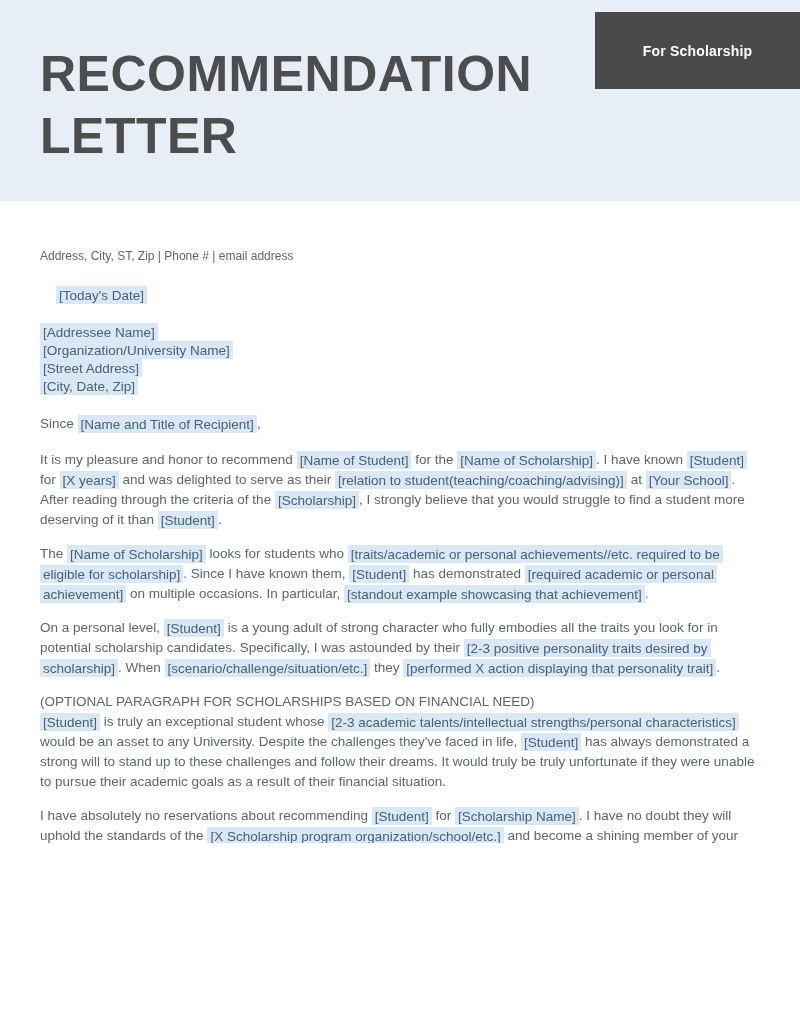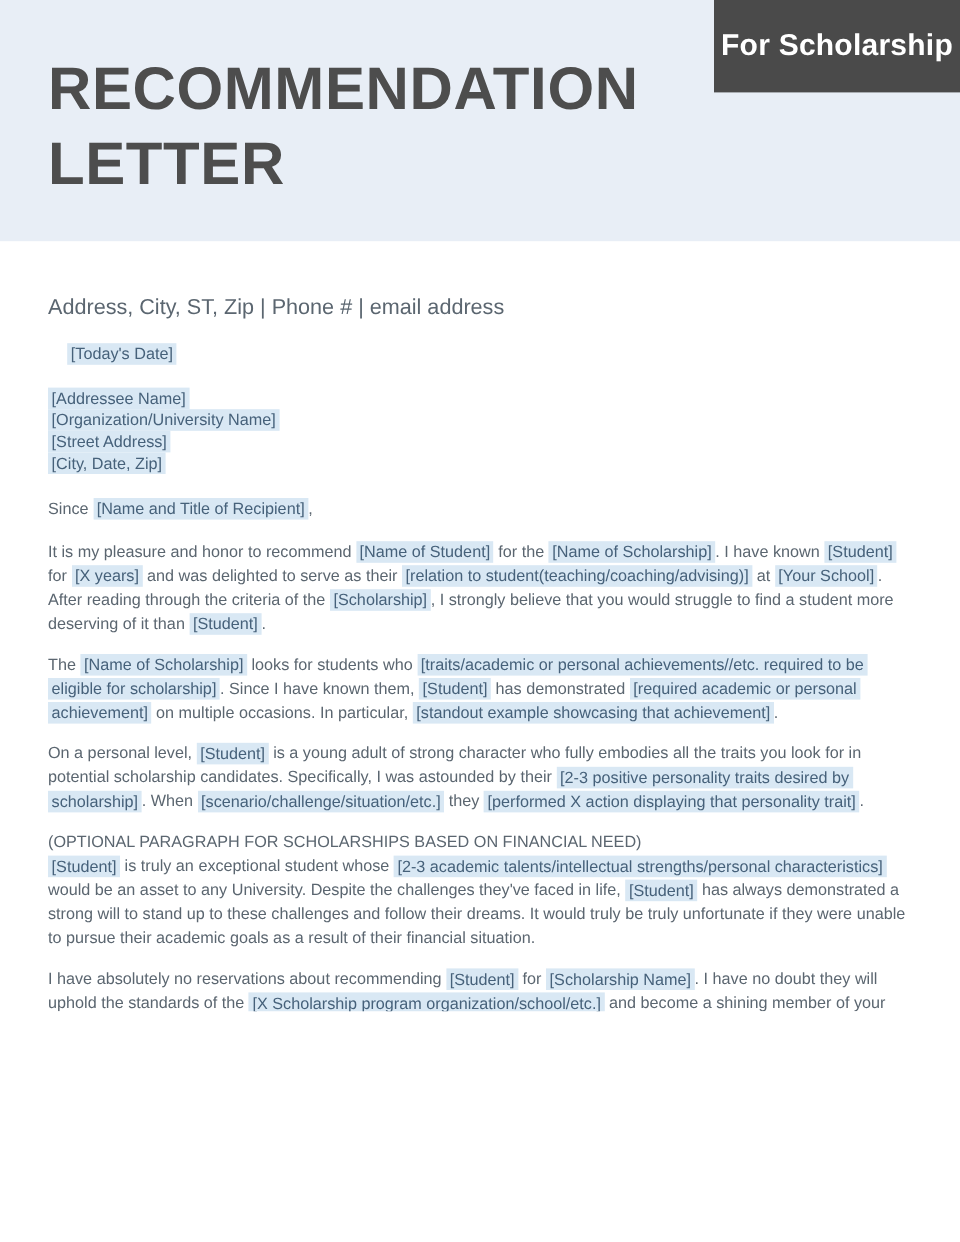--- a/index.html
+++ b/index.html
@@ -11,30 +11,30 @@
     width:800px;height:843px;background:#fff;position:relative;overflow:hidden;
     font-family:"Liberation Sans",sans-serif;
   }
   .band{height:201px;background:var(--band,#e8eef6);position:relative;}
   .title{
     margin:0;padding:43px 0 0 40px;font-size:50px;line-height:62px;
     font-weight:700;color:var(--title,#4d4d4d);letter-spacing:0.5px;
   }
   .title span{display:block;}
   .badge{
-    position:absolute;top:0;right:0;width:205px;height:77px;
+    position:absolute;top:12px;right:0;width:205px;height:77px;
     background:var(--badge-bg,#4a4a4a);color:#ffffff;
     display:flex;align-items:center;justify-content:center;
-    font-size:25px;font-weight:700;letter-spacing:0.2px;
+    font-size:14px;font-weight:700;letter-spacing:0.2px;
   }
   .letter{
     padding:46px 40px 0 40px;color:var(--body-text,#5b6670);
     font-size:13.5px;
   }
-  .contact{margin:0 0 21px 0;font-size:18px;line-height:18px;}
+  .contact{margin:0 0 21px 0;font-size:12px;line-height:18px;}
   .date{margin:0 0 19px 0;line-height:18px;padding-left:16px;}
   .addr{margin:0 0 19px 0;}
   .addr .line{line-height:18px;}
   .sig{margin:0;}
   .para{margin:0 0 14px 0;line-height:20px;}
   .salutation{margin:0 0 16px 0;}
   .opt-heading{display:block;}
   .closing{margin:18px 0 14px 12px;line-height:20px;text-align:center;}
   .hl{
     background:var(--highlight-bg,#d9e8f4);

